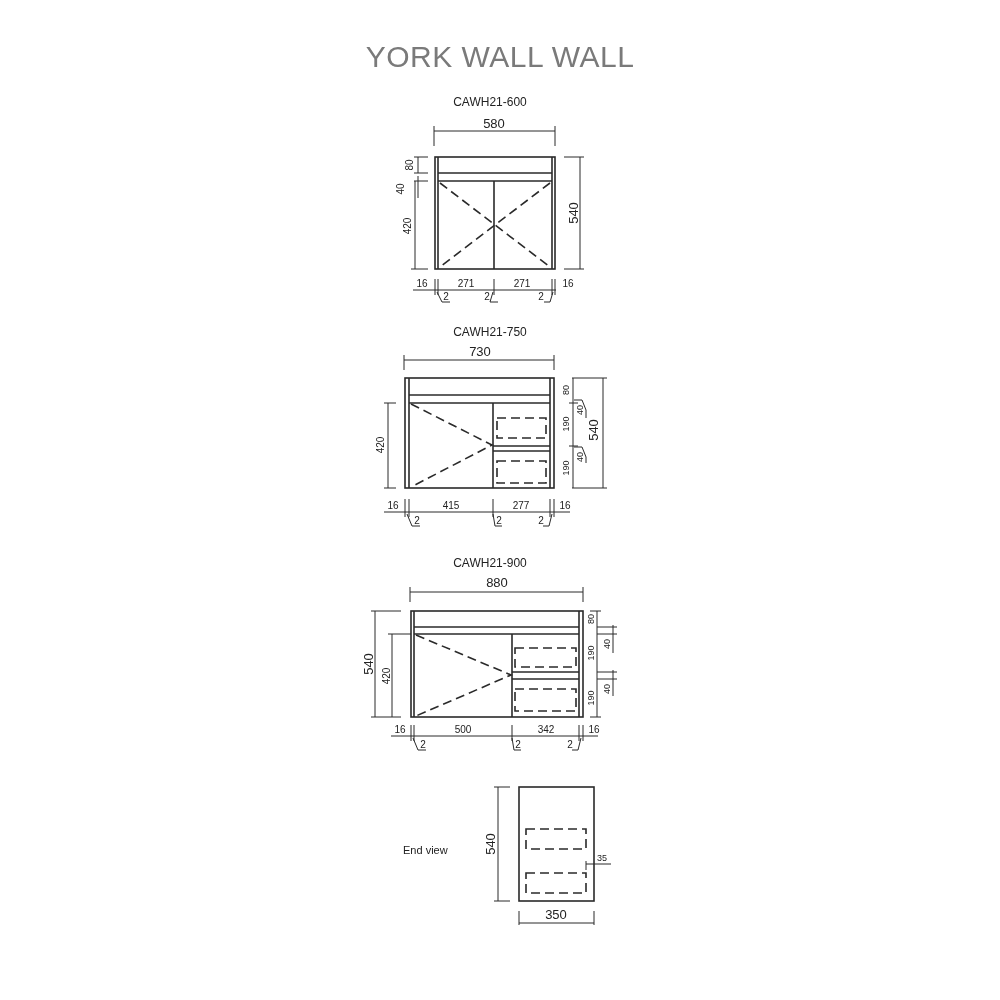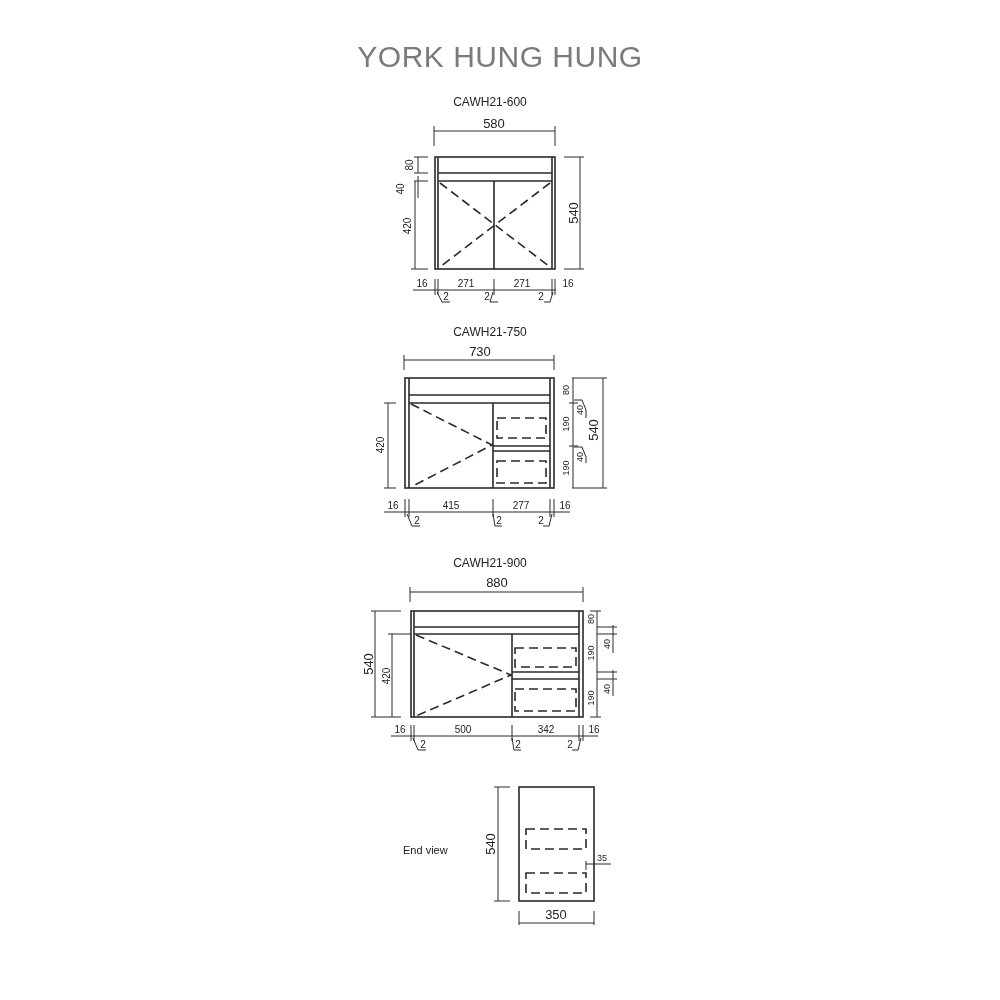--- a/index.html
+++ b/index.html
@@ -7,21 +7,21 @@
   .title{position:absolute;left:0;width:1000px;top:40px;text-align:center;font-size:30px;color:#7a7a7a;letter-spacing:0.5px;}
   svg{position:absolute;left:0;top:0;}
   .ln{stroke:#2a2a2a;stroke-width:1.6;fill:none;}
   .thin{stroke:#2a2a2a;stroke-width:1;fill:none;}
   .dash{stroke:#2a2a2a;stroke-width:1.6;fill:none;stroke-dasharray:9 5;}
   .t{font-family:"Liberation Sans",sans-serif;fill:#222;}
 </style>
 </head>
 <body>
 
-<div class="title">YORK HUNG HUNG</div>
+<div class="title">YORK WALL WALL</div>
 
 <svg width="1000" height="1000" viewBox="0 0 1000 1000">
 
   <g>
     <text class="t" x="490" y="106" font-size="12" text-anchor="middle">CAWH21-600</text>
 
     <line class="thin" x1="434" y1="131" x2="555" y2="131"></line>
     <line class="thin" x1="434" y1="126" x2="434" y2="146"></line>
     <line class="thin" x1="555" y1="126" x2="555" y2="146"></line>
     <text class="t" x="494" y="128" font-size="13" text-anchor="middle">580</text>

